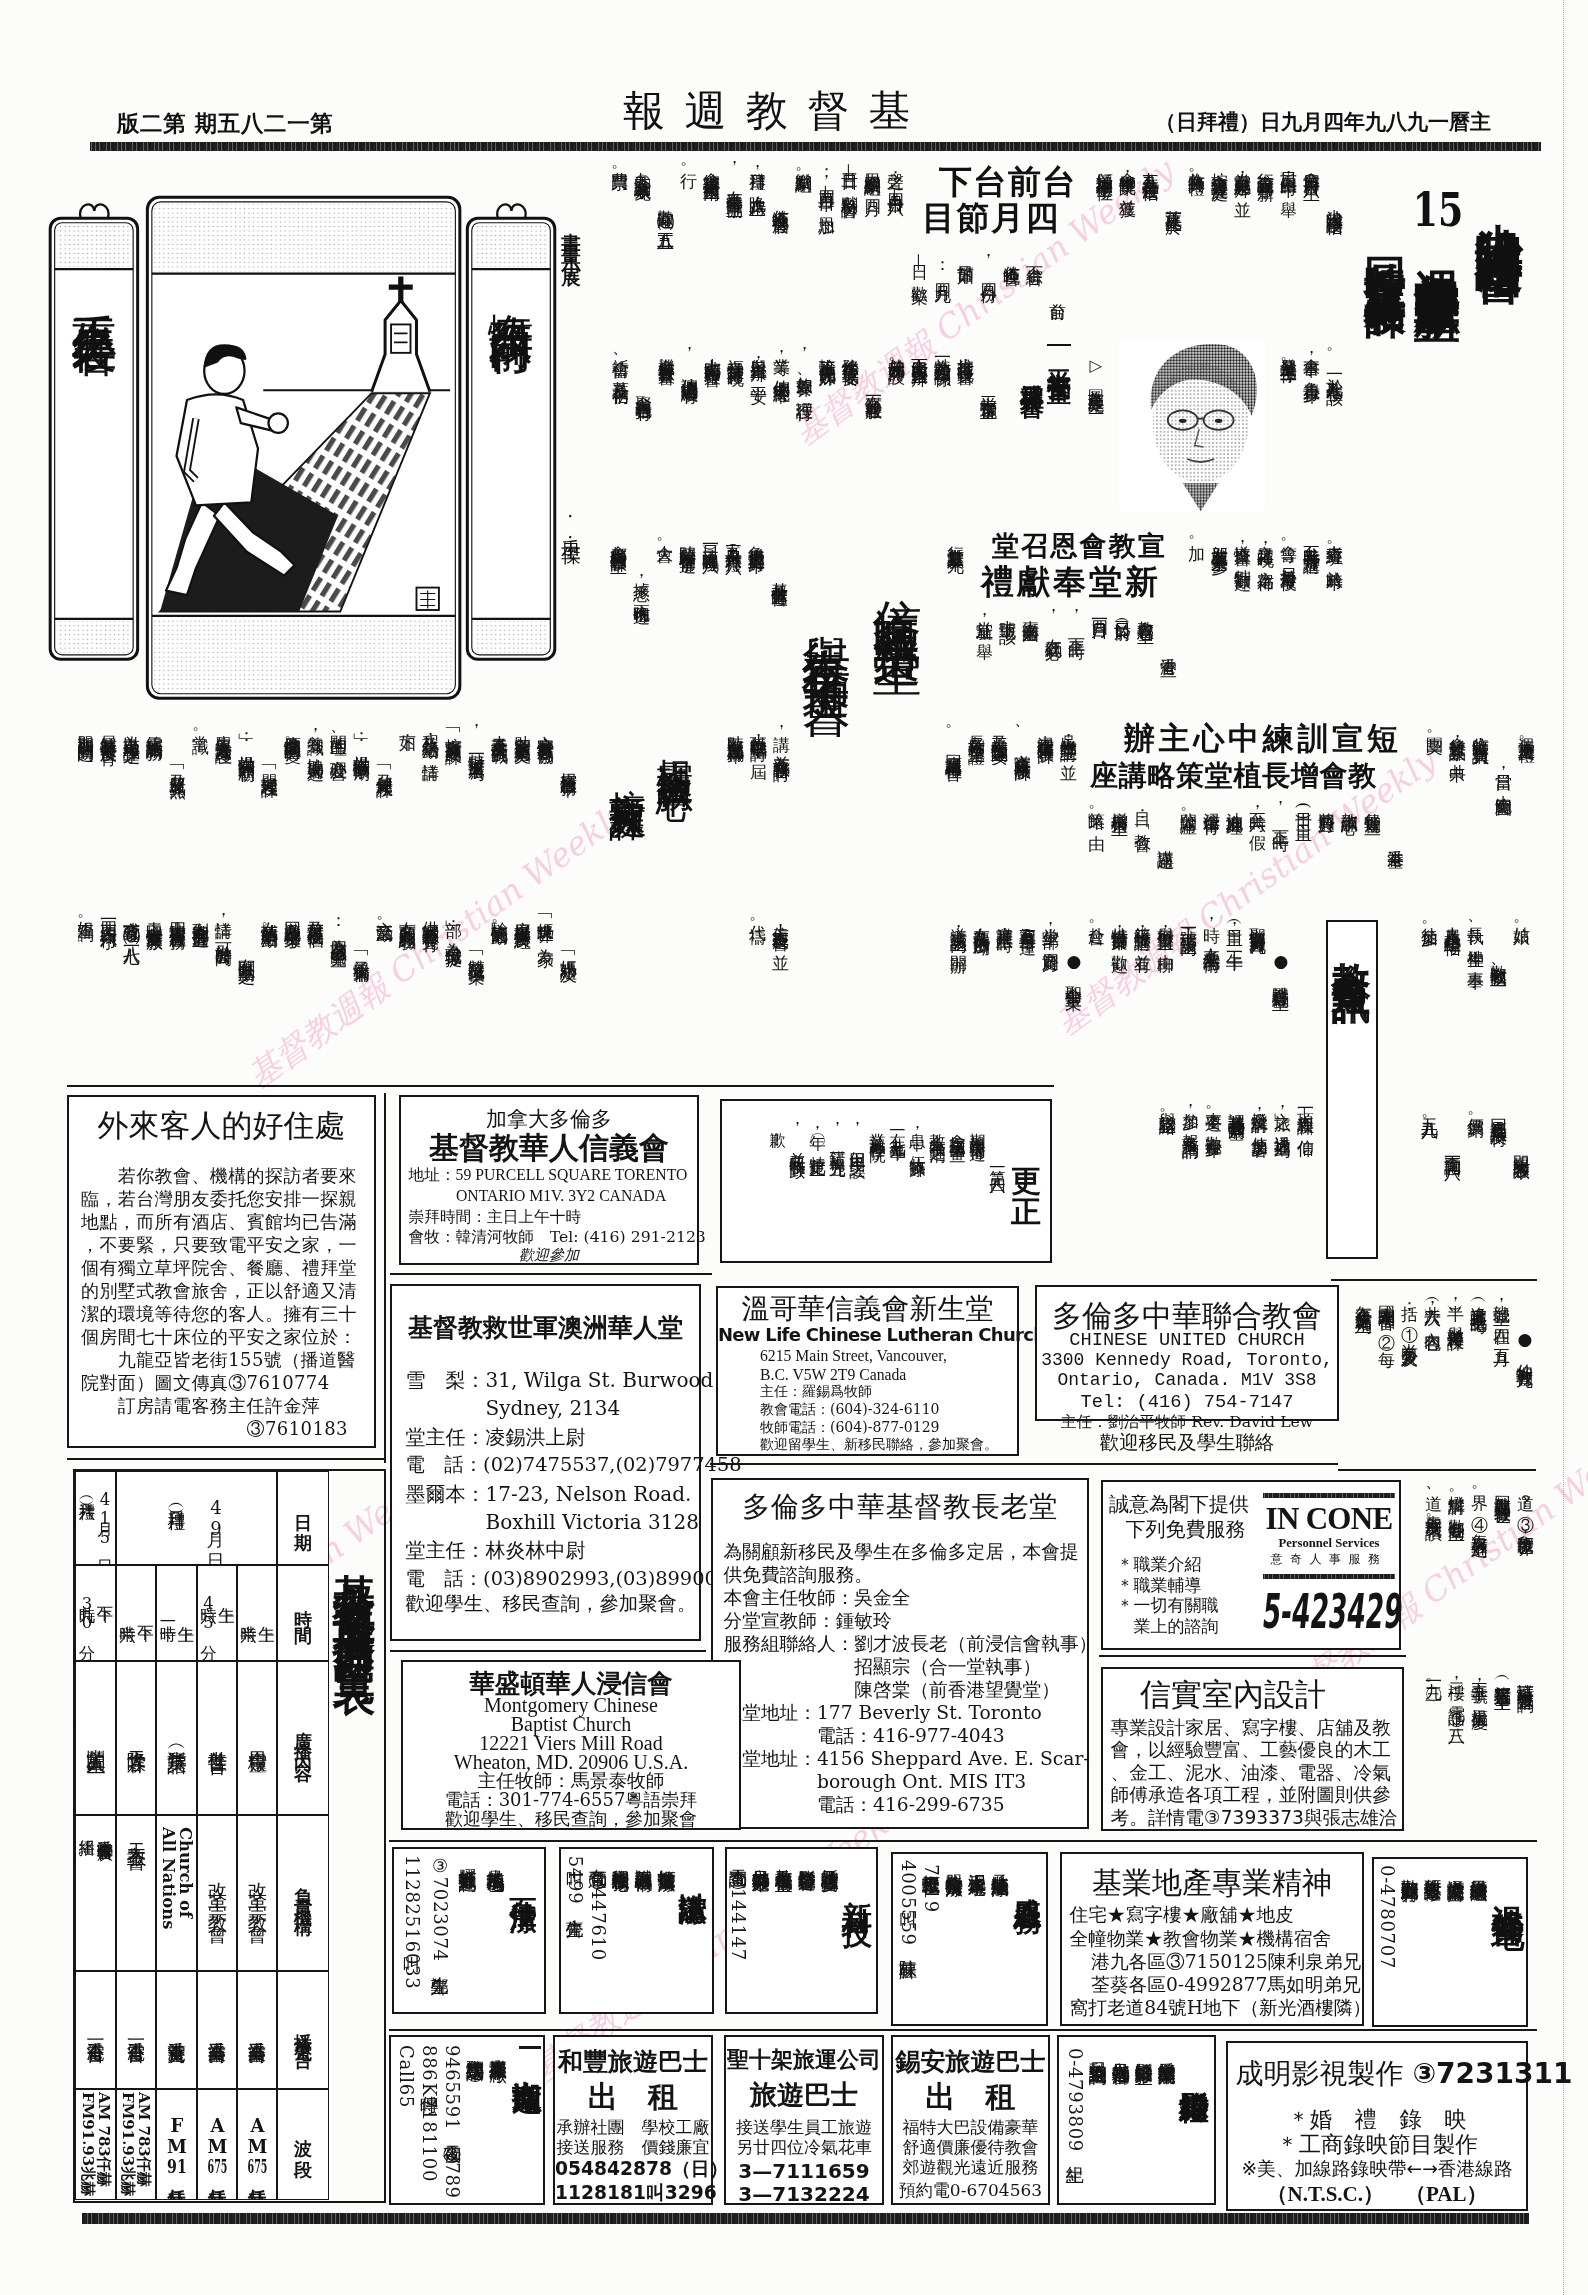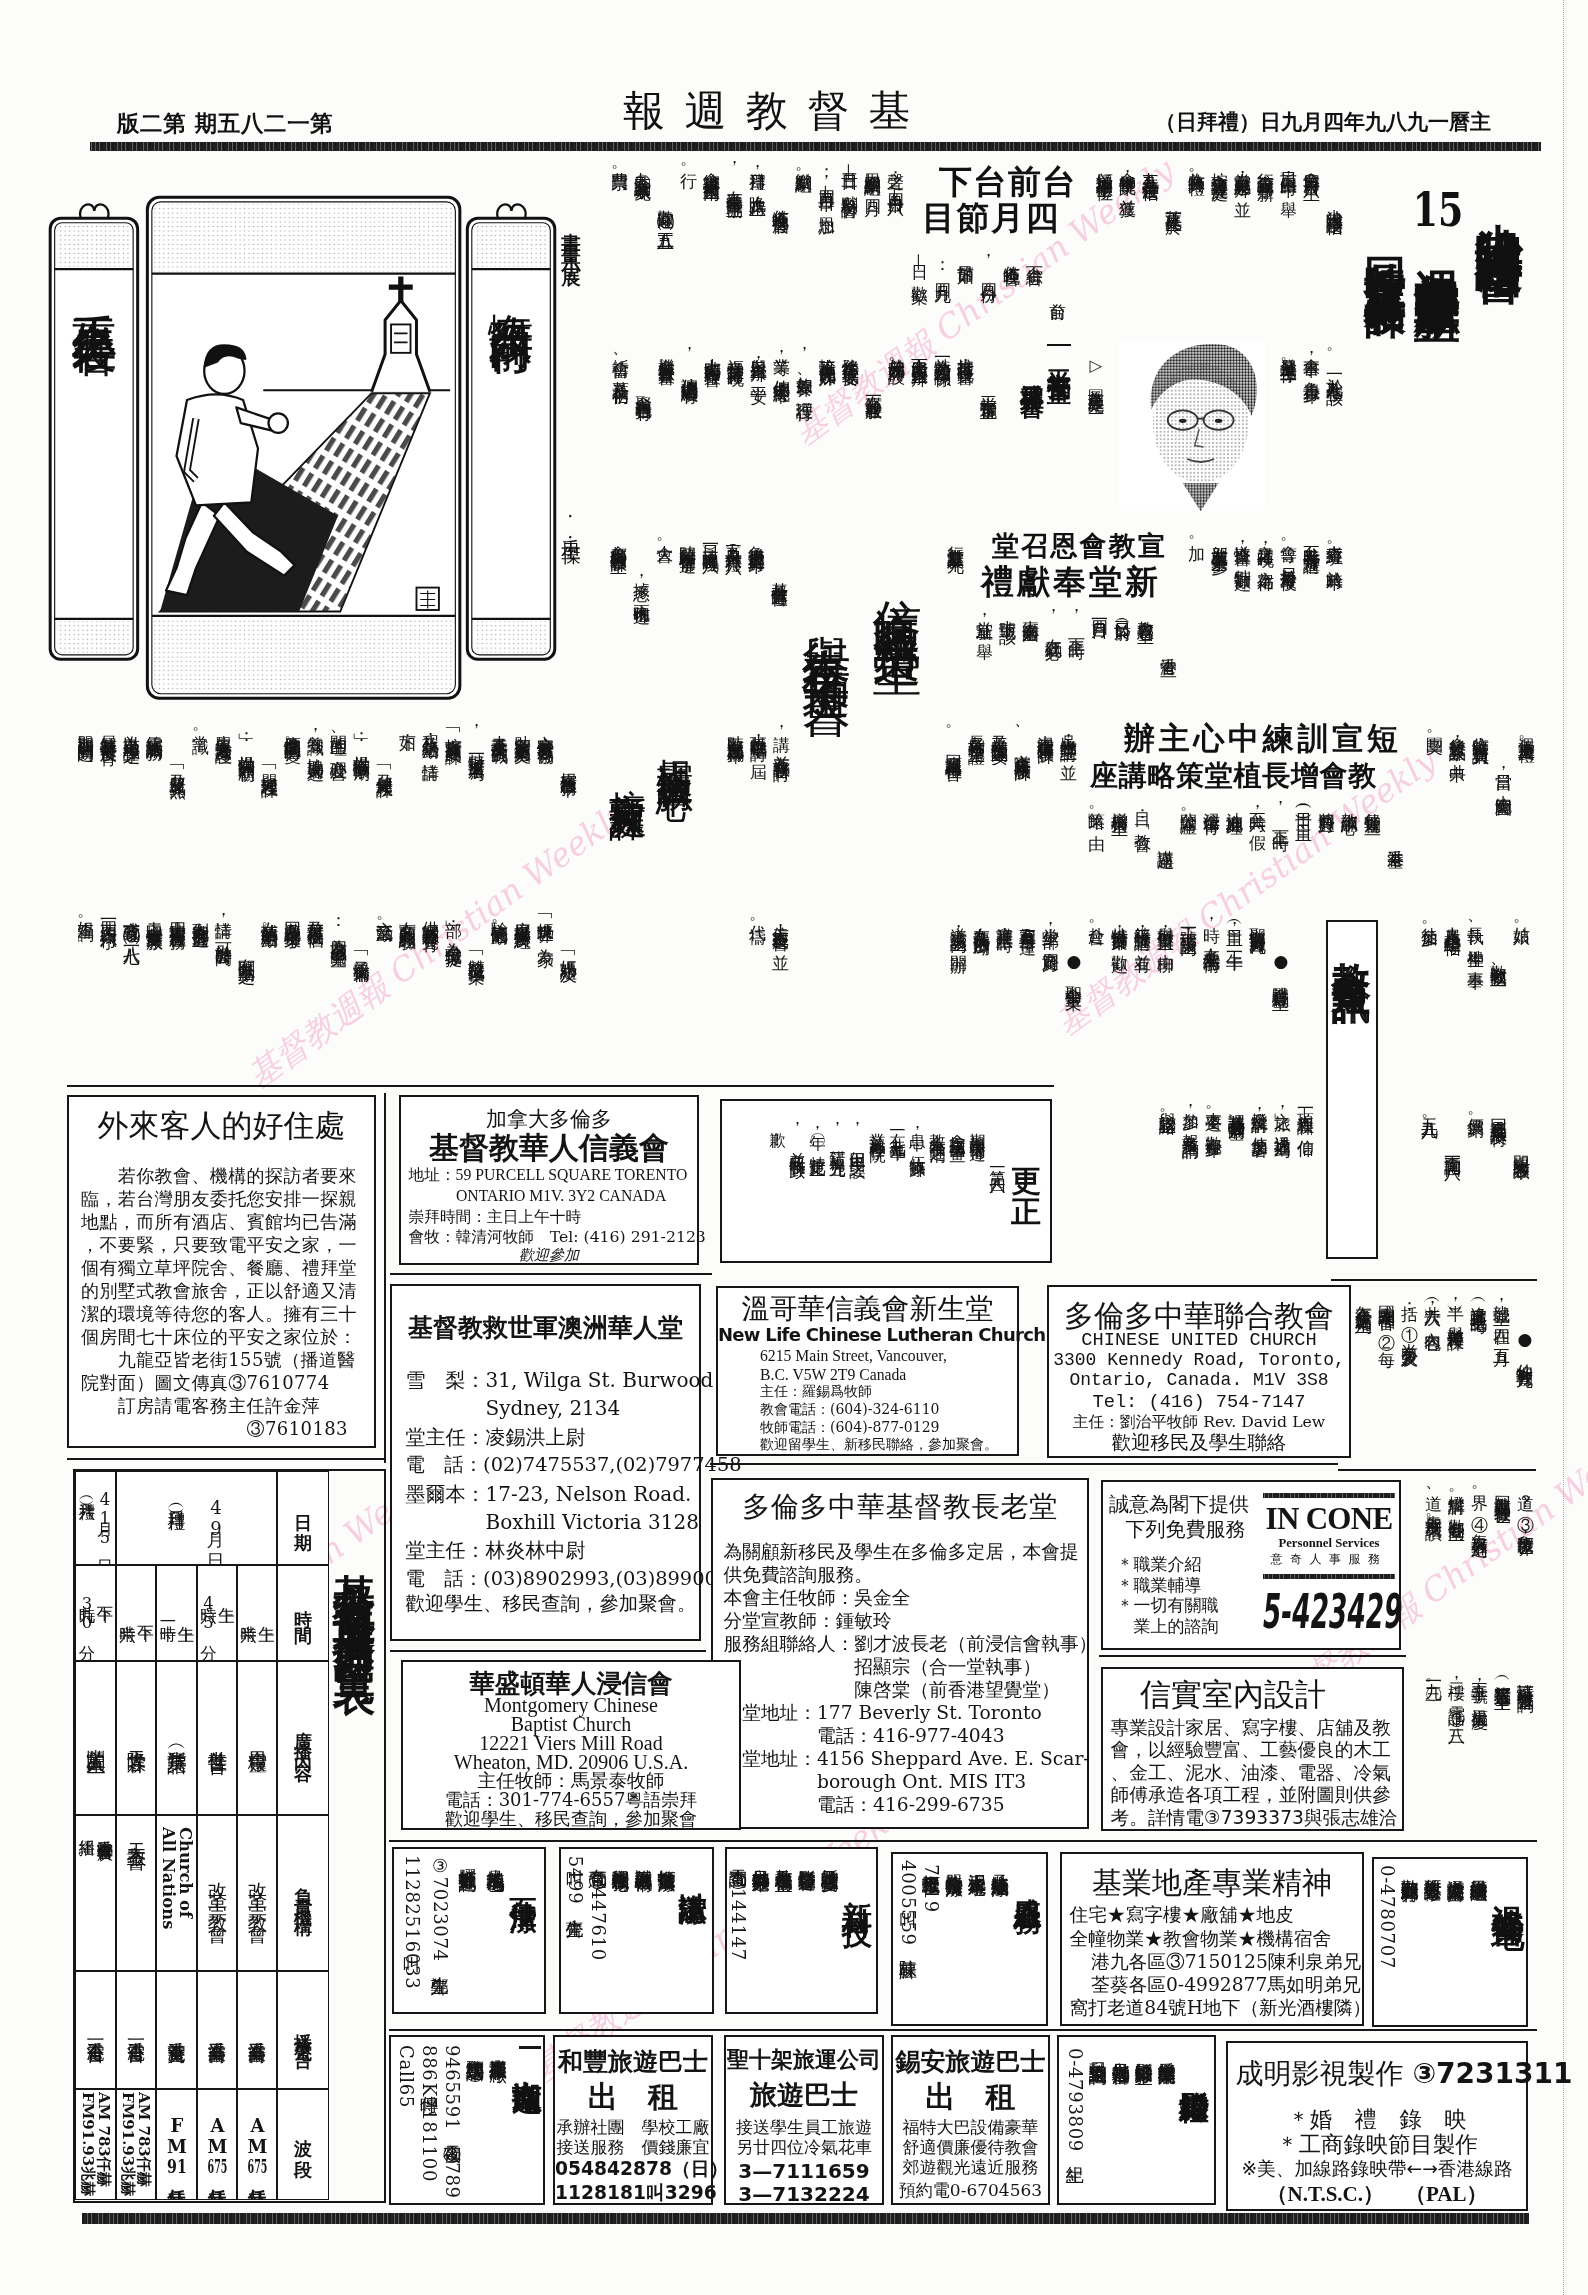--- a/index.html
+++ b/index.html
@@ -443,21 +443,21 @@
     <div class="ln sans" style="top:6px;font-size:28px;">溫哥華信義會新生堂</div>
     <div class="ln sans" style="top:37px;font-size:18px;font-weight:bold;letter-spacing:-0.7px;">New Life Chinese Lutheran Church</div>
     <div class="ln l lser" style="top:59px;left:42px;font-size:15.7px;">6215 Main Street, Vancouver,</div>
     <div class="ln l lser" style="top:78px;left:42px;font-size:15.7px;">B.C. V5W 2T9 Canada</div>
     <div class="ln l" style="top:96px;left:42px;font-size:14px;">主任：羅錫爲牧師</div>
     <div class="ln l" style="top:114px;left:42px;font-size:14px;">教會電話：(604)-324-6110</div>
     <div class="ln l" style="top:132px;left:42px;font-size:14px;">牧師電話：(604)-877-0129</div>
     <div class="ln l" style="top:149px;left:42px;font-size:14px;">歡迎留學生、新移民聯絡，參加聚會。</div>
   </div>
 
-  <div class="box" style="left:1035px;top:1285px;width:304px;height:173px;margin-left:12px;">
+  <div class="box" style="left:1035px;top:1285px;width:304px;height:136px;">
     <div class="ln sans" style="top:12px;font-size:30px;">多倫多中華聯合教會</div>
     <div class="ln mono" style="top:43px;font-size:18.7px;">CHINESE UNITED CHURCH</div>
     <div class="ln mono" style="top:64px;font-size:18px;">3300 Kennedy Road, Toronto,</div>
     <div class="ln mono" style="top:84px;font-size:18px;">Ontario, Canada. M1V 3S8</div>
     <div class="ln mono" style="top:105px;font-size:18.7px;">Tel: (416) 754-7147</div>
     <div class="ln" style="top:126px;font-size:15.7px;">主任：劉治平牧師 Rev. David Lew</div>
     <div class="ln" style="top:145px;font-size:19.4px;">歡迎移民及學生聯絡</div>
   </div>
 
   <div class="box" style="left:711px;top:1478px;width:378px;height:351px;">

